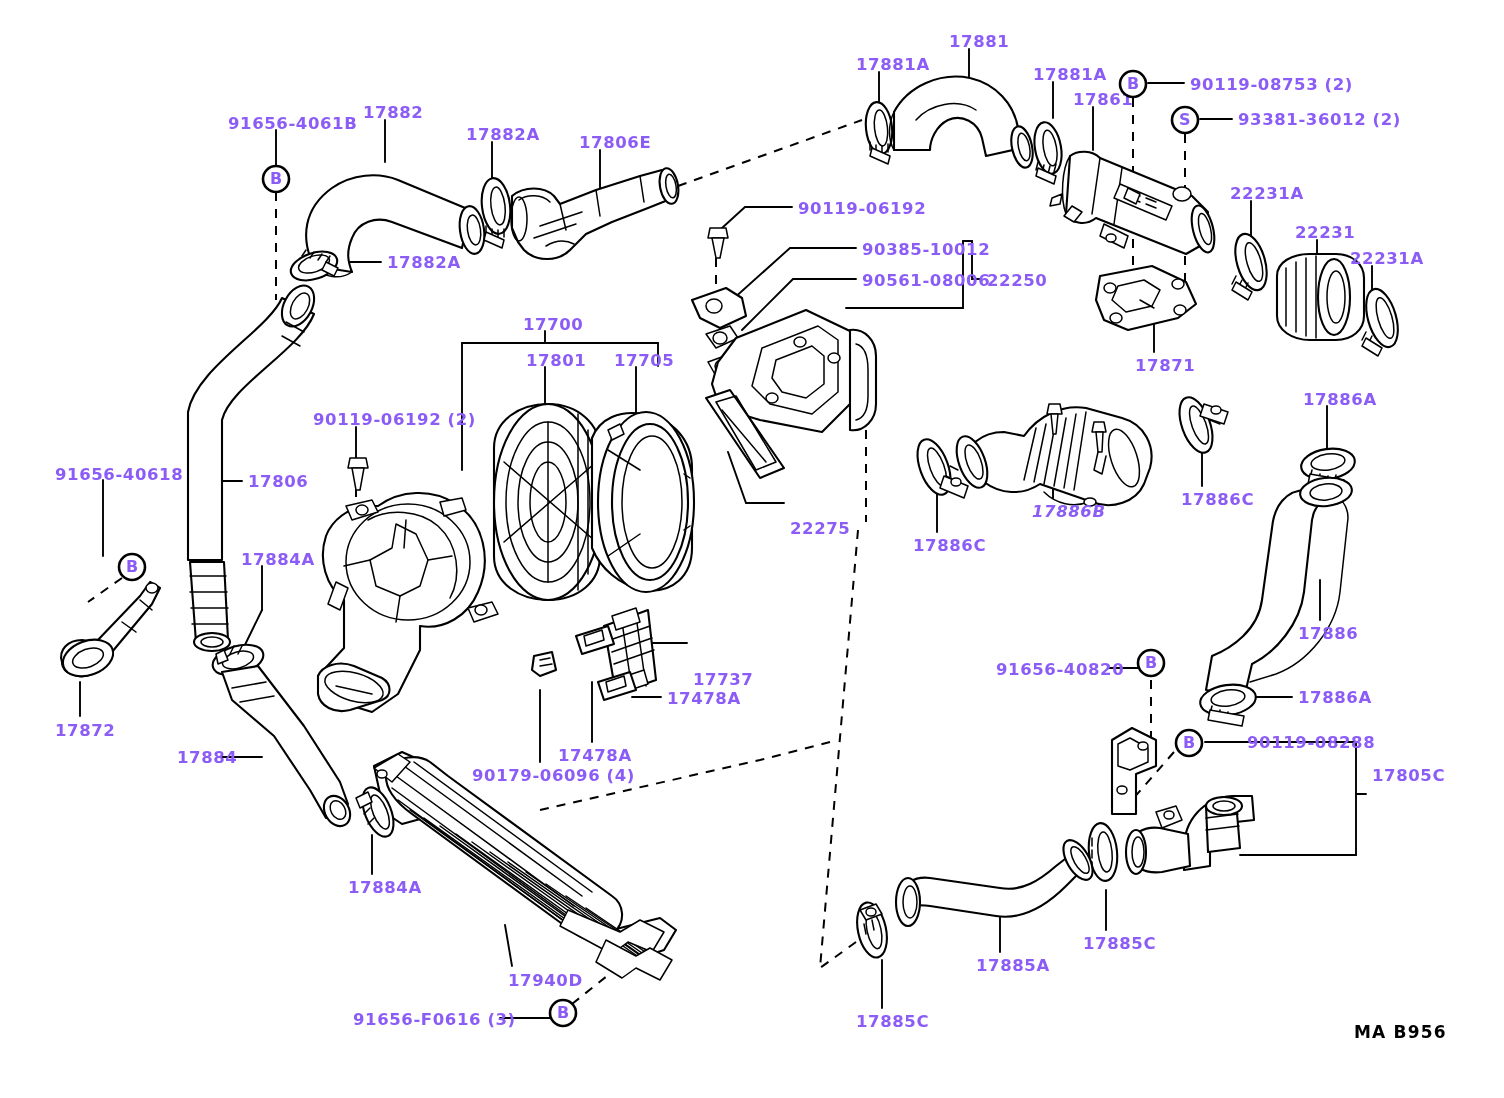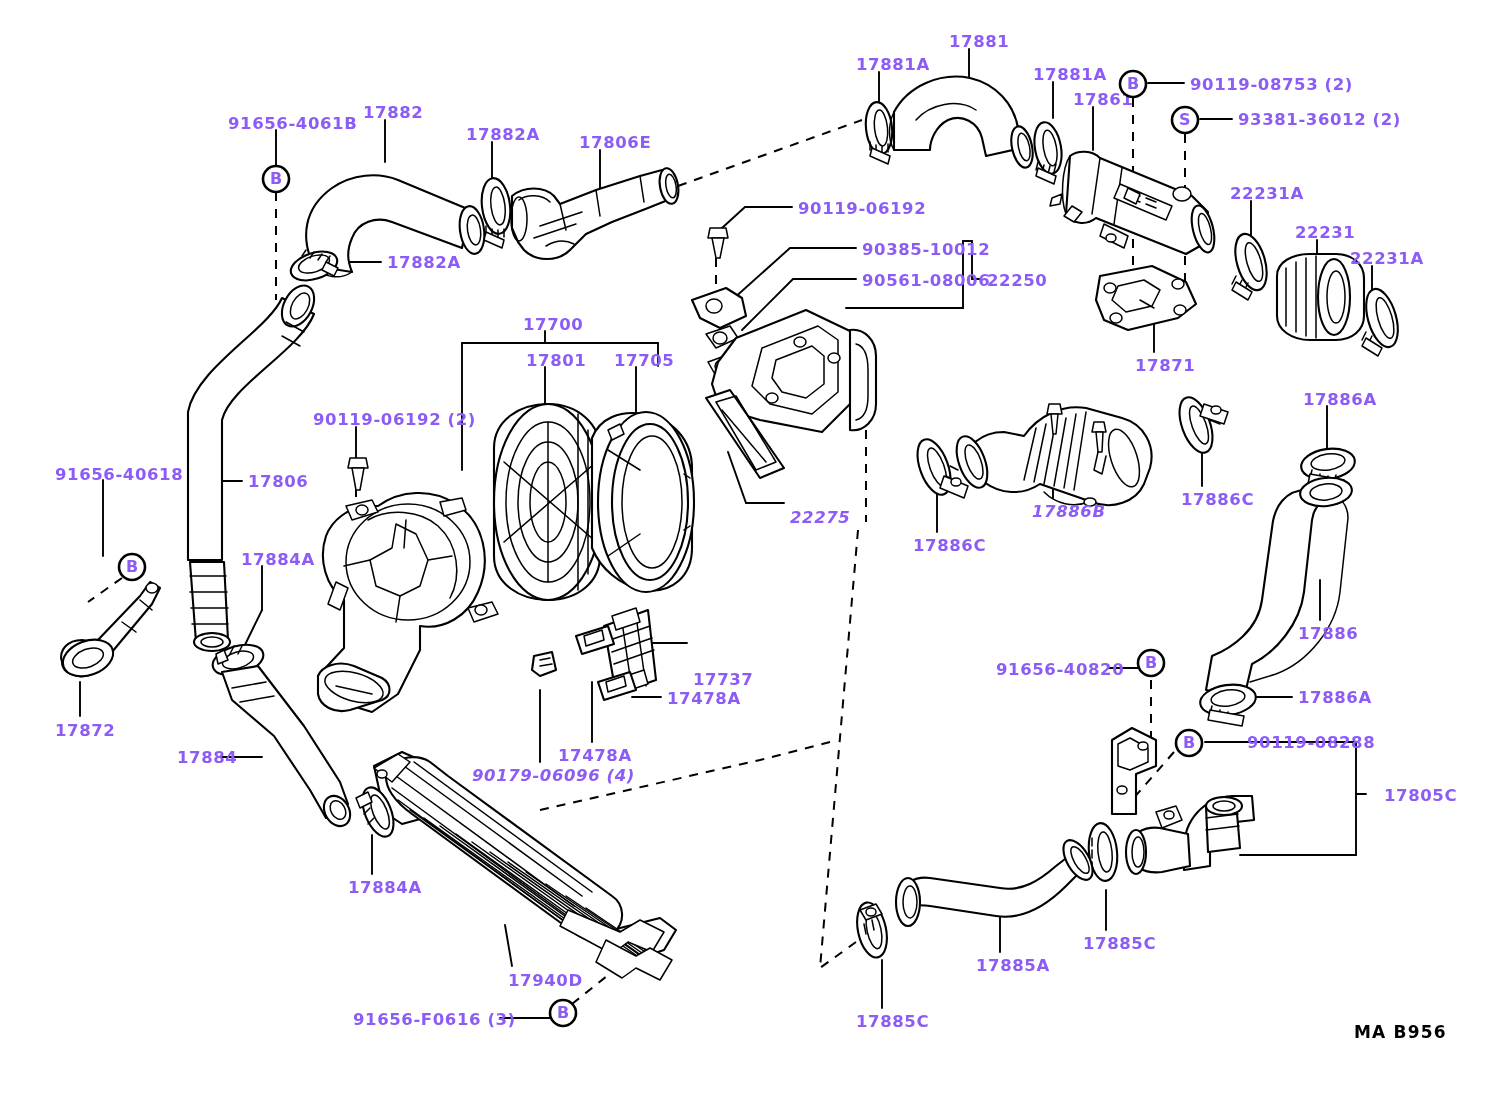--- a/index.html
+++ b/index.html
@@ -594,46 +594,46 @@
     <div class="lbl" style="left:1190px;top:77px;">90119-08753 (2)</div>
     <div class="lbl" style="left:1238px;top:112px;">93381-36012 (2)</div>
     <div class="lbl" style="left:1230px;top:186px;">22231A</div>
     <div class="lbl" style="left:1295px;top:225px;">22231</div>
     <div class="lbl" style="left:1350px;top:251px;">22231A</div>
     <div class="lbl" style="left:1135px;top:358px;">17871</div>
     <div class="lbl" style="left:798px;top:201px;">90119-06192</div>
     <div class="lbl" style="left:862px;top:242px;">90385-10012</div>
     <div class="lbl" style="left:862px;top:273px;">90561-08006</div>
     <div class="lbl" style="left:987px;top:273px;">22250</div>
-    <div class="lbl" style="left:790px;top:510px;font-style:italic;">22275</div>
+    <div class="lbl" style="left:790px;top:521px;">22275</div>
     <div class="lbl" style="left:523px;top:317px;">17700</div>
     <div class="lbl" style="left:526px;top:353px;">17801</div>
     <div class="lbl" style="left:614px;top:353px;">17705</div>
     <div class="lbl" style="left:313px;top:412px;">90119-06192 (2)</div>
     <div class="lbl" style="left:55px;top:467px;">91656-40618</div>
     <div class="lbl" style="left:248px;top:474px;">17806</div>
     <div class="lbl" style="left:241px;top:552px;">17884A</div>
     <div class="lbl" style="left:55px;top:723px;">17872</div>
     <div class="lbl" style="left:177px;top:750px;">17884</div>
     <div class="lbl" style="left:693px;top:636px;margin-top:36px;">17737</div>
     <div class="lbl" style="left:667px;top:691px;">17478A</div>
     <div class="lbl" style="left:558px;top:748px;">17478A</div>
-    <div class="lbl" style="left:472px;top:768px;font-style:italic;">90179-06096 (4)</div>
+    <div class="lbl" style="left:472px;top:768px;">90179-06096 (4)</div>
     <div class="lbl" style="left:348px;top:880px;">17884A</div>
     <div class="lbl" style="left:508px;top:973px;">17940D</div>
     <div class="lbl" style="left:353px;top:1012px;">91656-F0616 (3)</div>
     <div class="lbl" style="left:913px;top:538px;">17886C</div>
     <div class="lbl" style="left:1032px;top:504px;font-style:italic;">17886B</div>
     <div class="lbl" style="left:1181px;top:492px;">17886C</div>
     <div class="lbl" style="left:1303px;top:392px;">17886A</div>
     <div class="lbl" style="left:1298px;top:626px;">17886</div>
     <div class="lbl" style="left:1298px;top:690px;">17886A</div>
     <div class="lbl" style="left:996px;top:662px;">91656-40820</div>
     <div class="lbl" style="left:1247px;top:735px;">90119-08288</div>
-    <div class="lbl" style="left:1372px;top:788px;margin-left:12px;">17805C</div>
+    <div class="lbl" style="left:1372px;top:768px;">17805C</div>
     <div class="lbl" style="left:1083px;top:936px;">17885C</div>
     <div class="lbl" style="left:976px;top:958px;">17885A</div>
     <div class="lbl" style="left:856px;top:1014px;">17885C</div>
   </div>
 
   <div>
     <svg style="position:absolute;left:0;top:0;width:1504px;height:1098px;pointer-events:none;" viewBox="0 0 1504 1098" xmlns="http://www.w3.org/2000/svg">
       <circle cx="276" cy="179" r="13" fill="#fff" stroke="#000" stroke-width="2.6"></circle>
       <circle cx="1133" cy="84" r="13" fill="#fff" stroke="#000" stroke-width="2.6"></circle>
       <circle cx="1185" cy="120" r="13" fill="#fff" stroke="#000" stroke-width="2.6"></circle>

